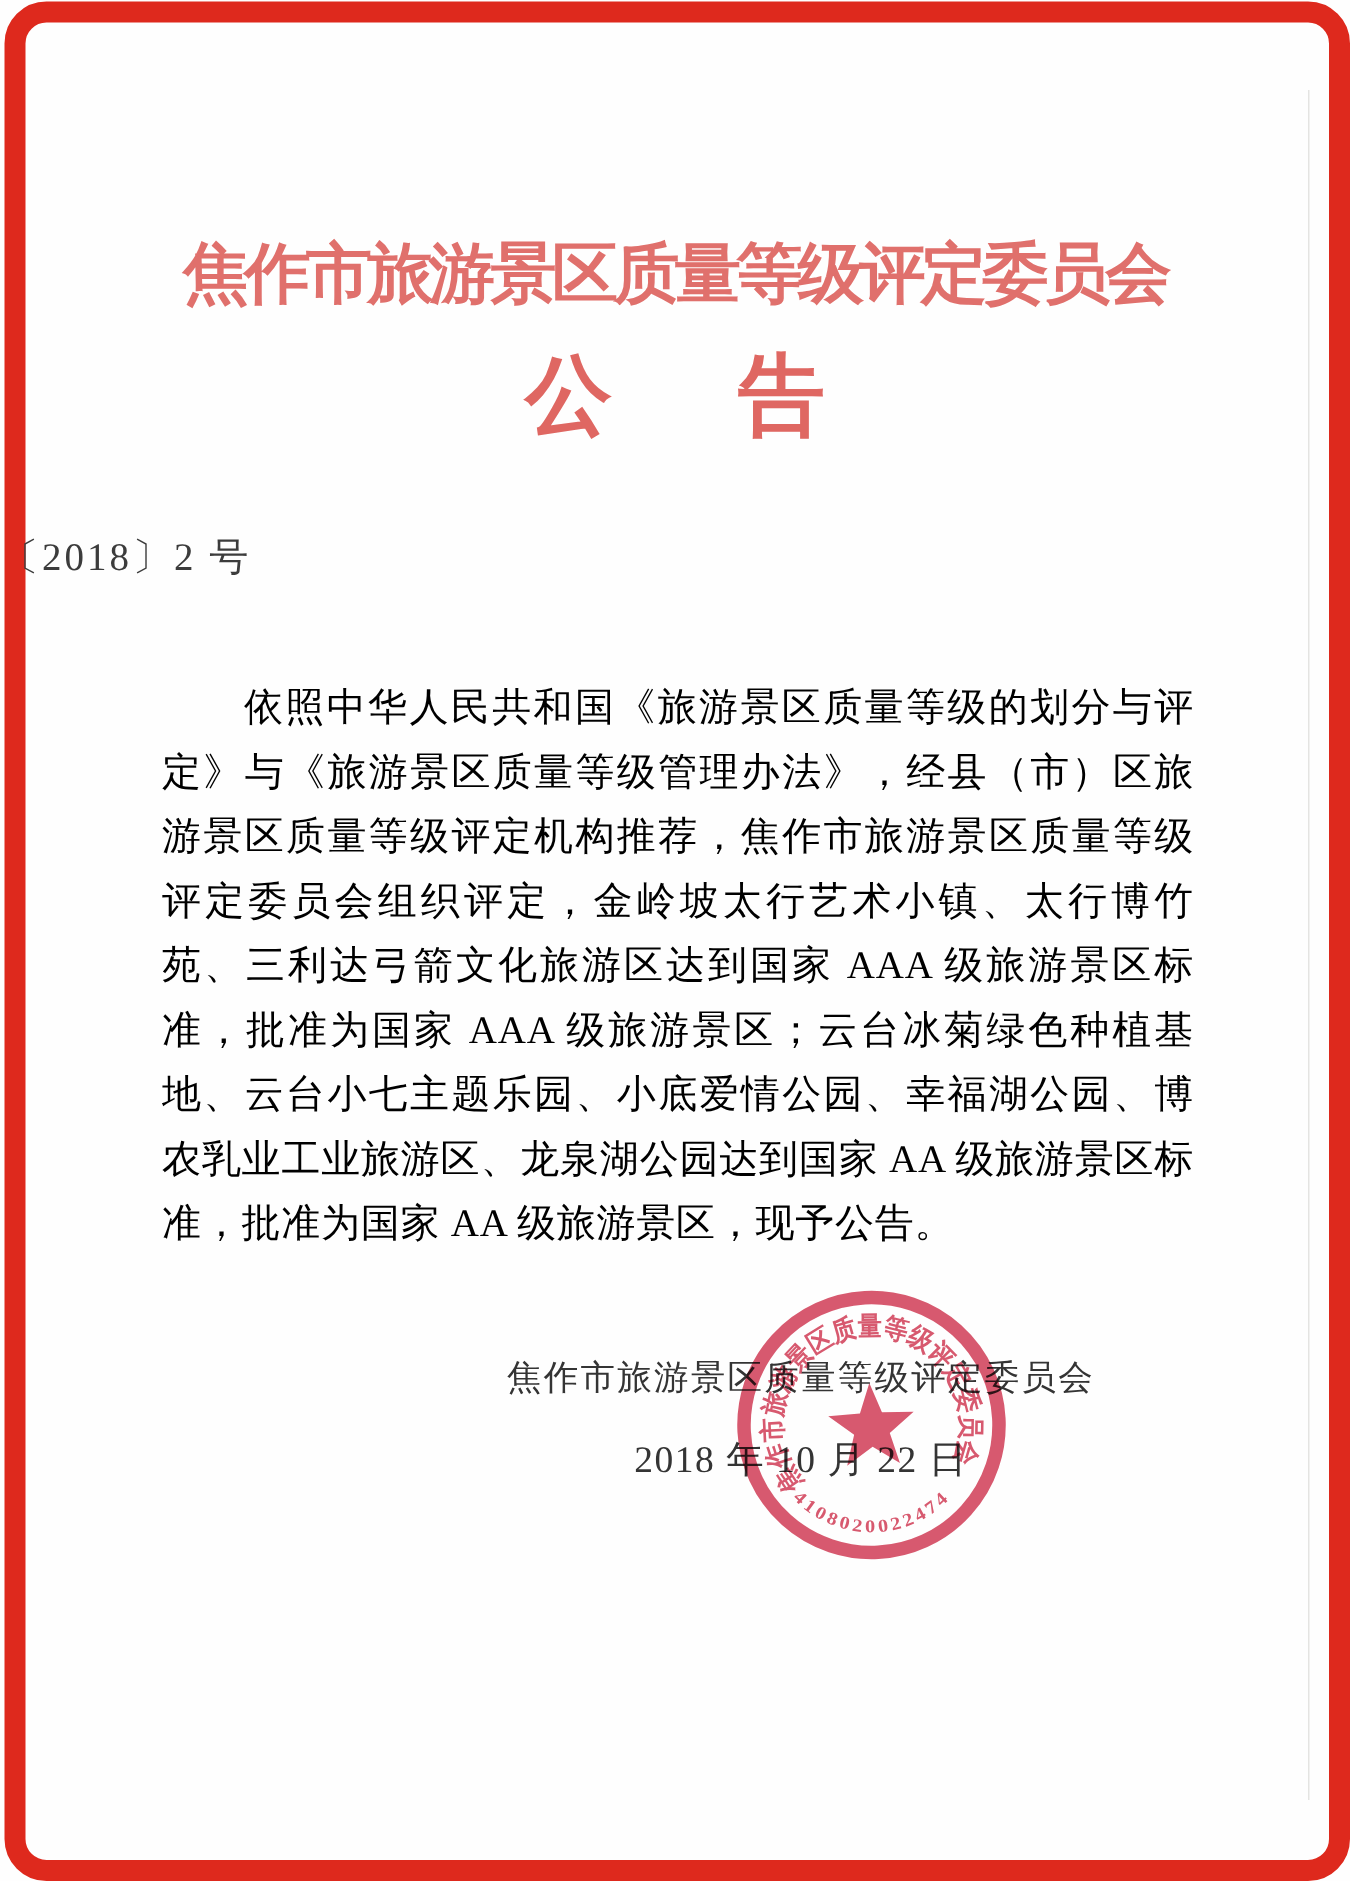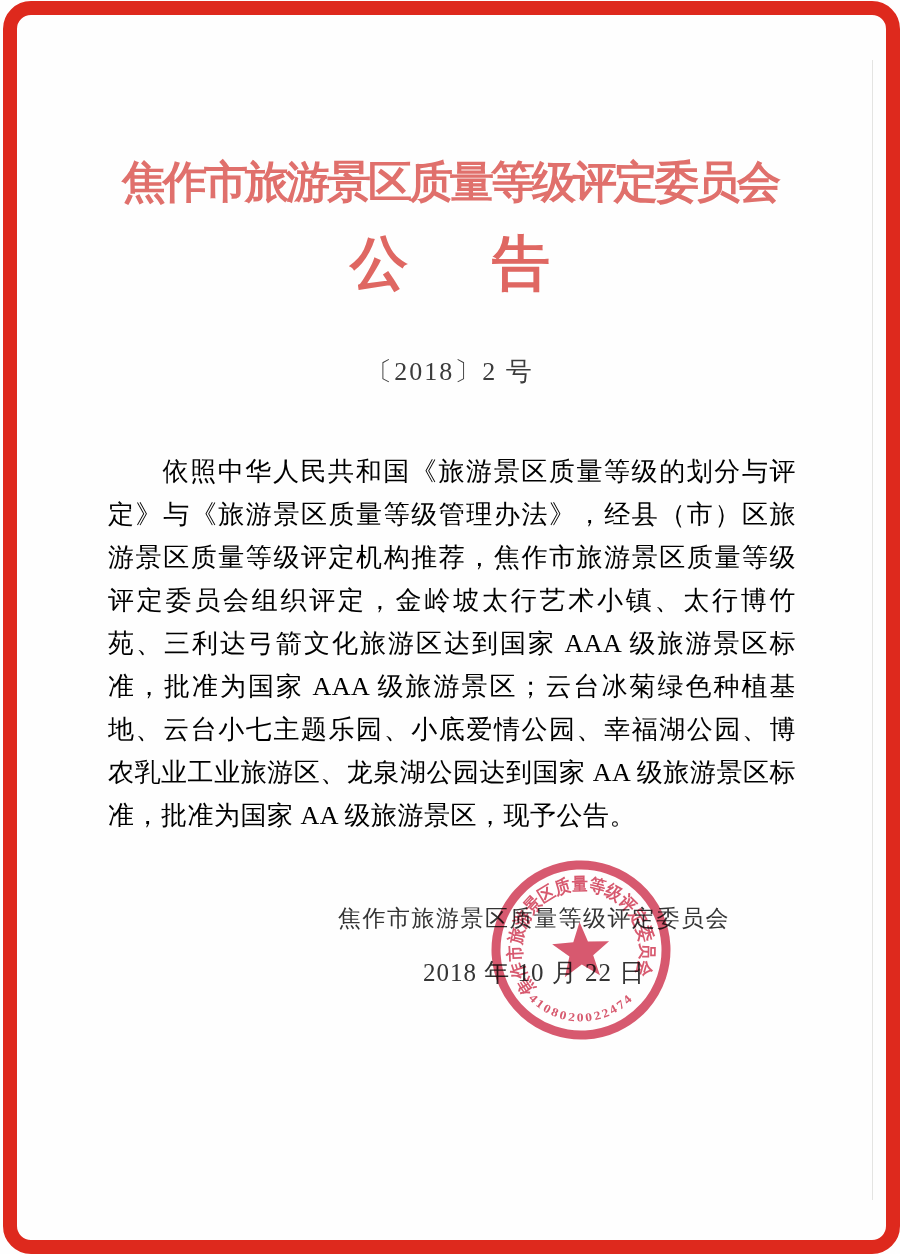--- a/index.html
+++ b/index.html
@@ -46,21 +46,21 @@
     justify-content: center;
     gap: 84px;
     font-size: 58px;
     font-weight: bold;
     color: #df6762;
     line-height: 1.1;
   }
   .doc-number {
     position: absolute;
     top: 354px; left: 0; right: 0;
-    text-align: center;
+    text-align: left;
     font-size: 26px;
     color: #3c3c3c;
     letter-spacing: 2px;
   }
   .body-text {
     position: absolute;
     top: 450px; left: 108px;
     width: 688px;
     font-size: 26px;
     line-height: 43px;

